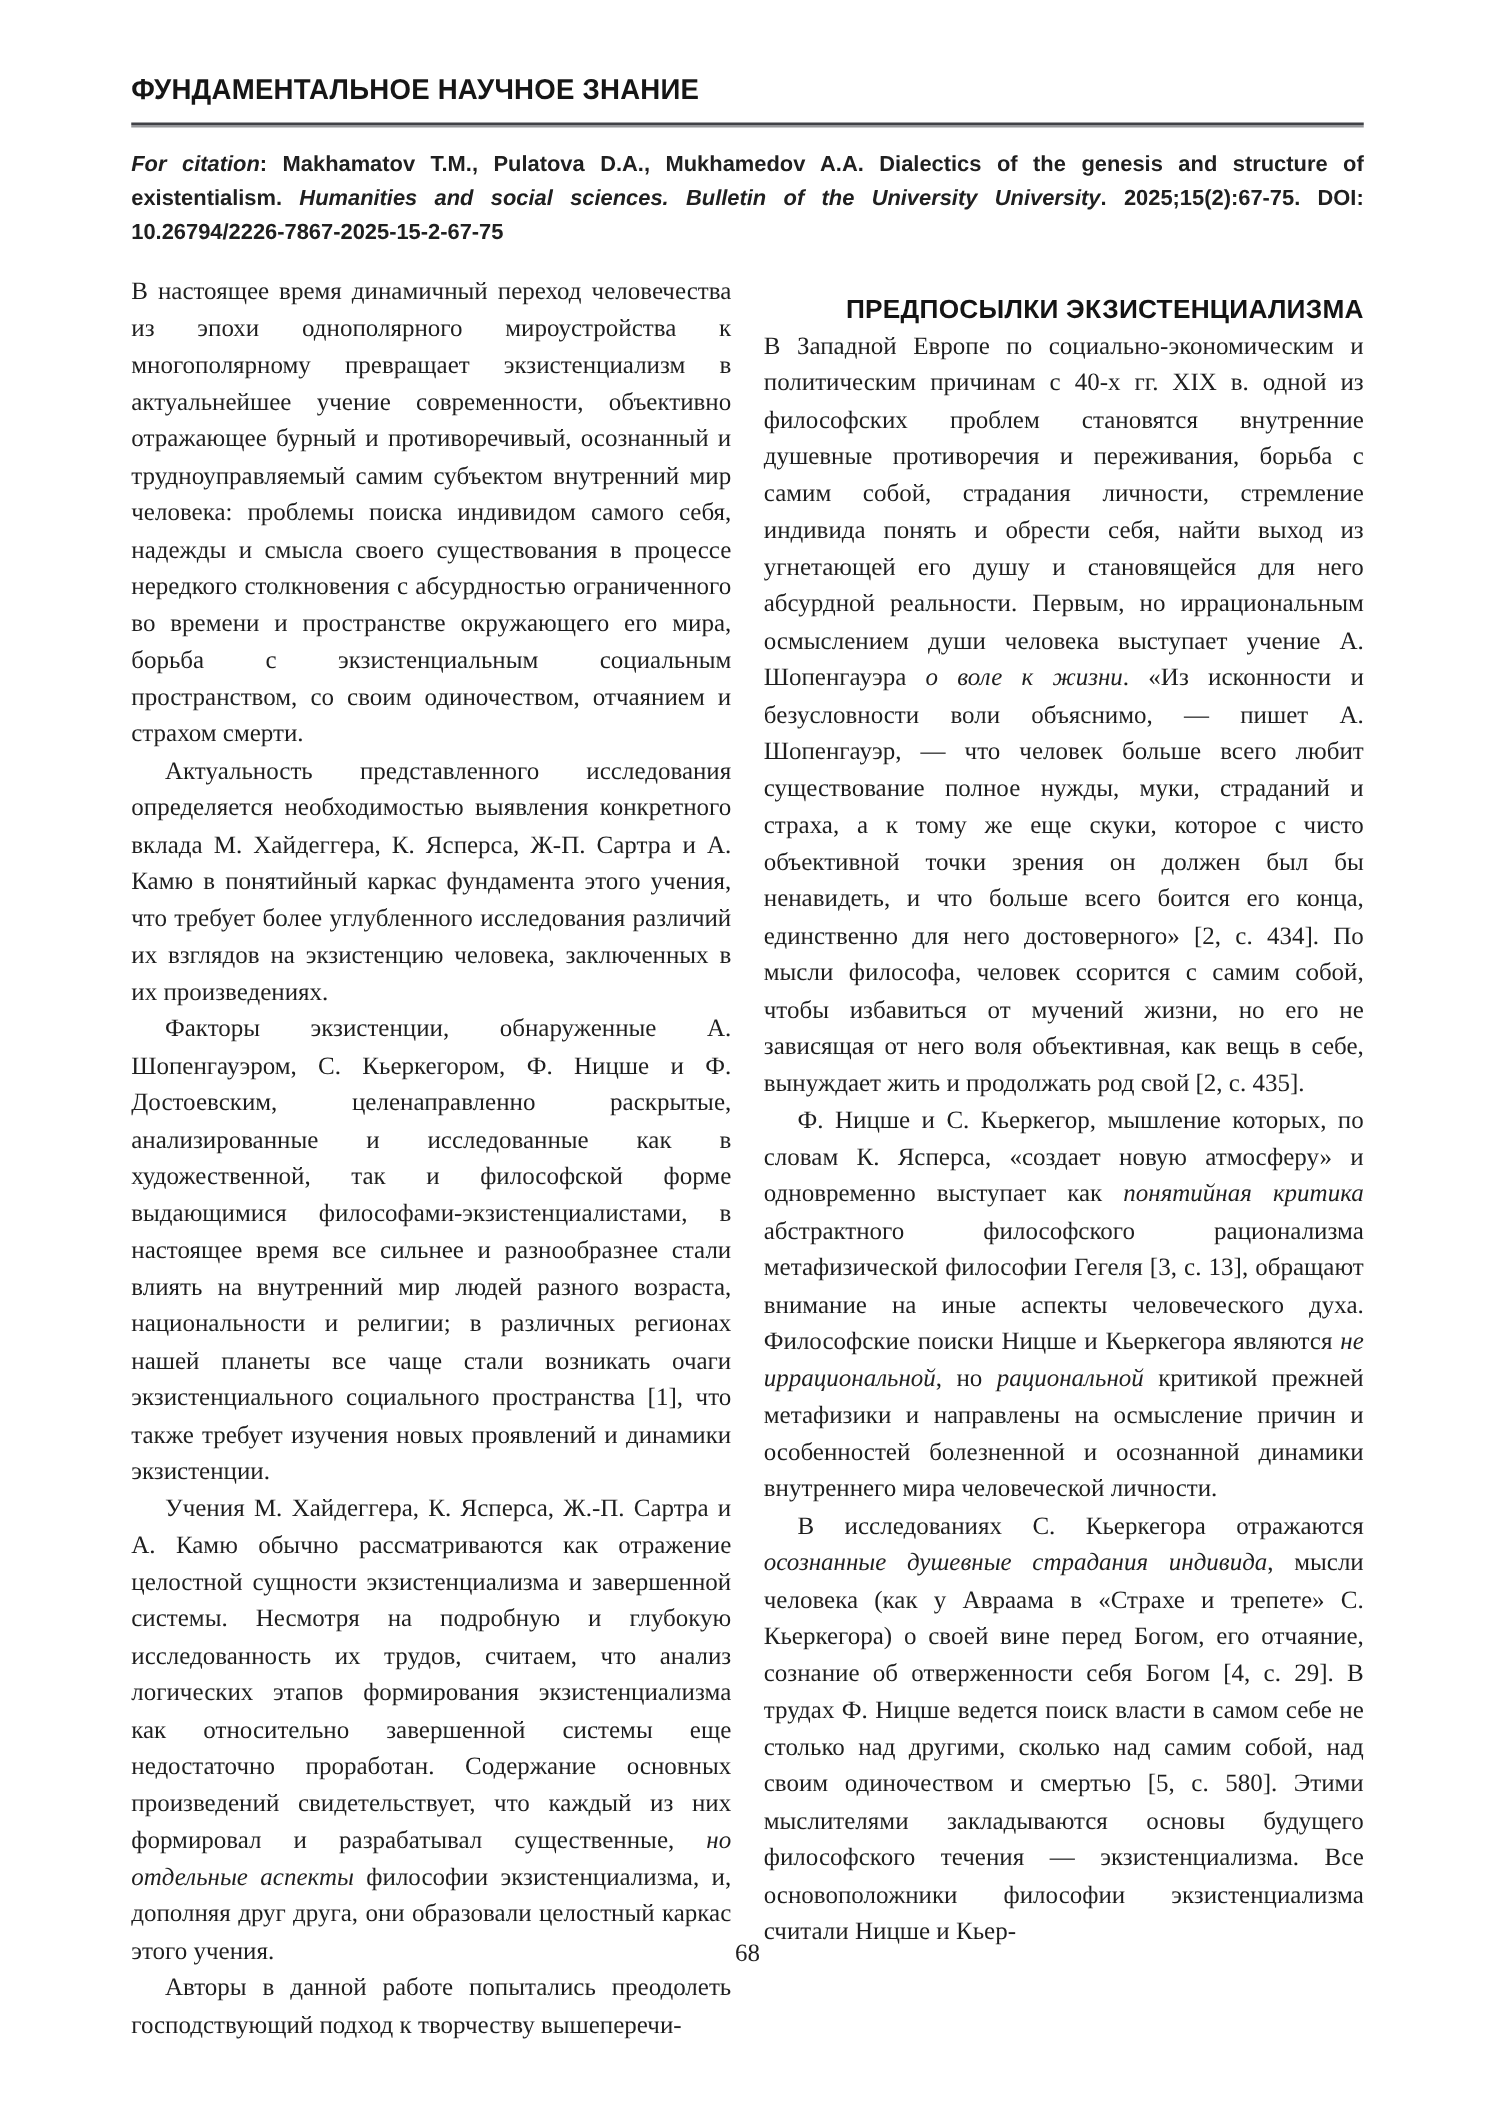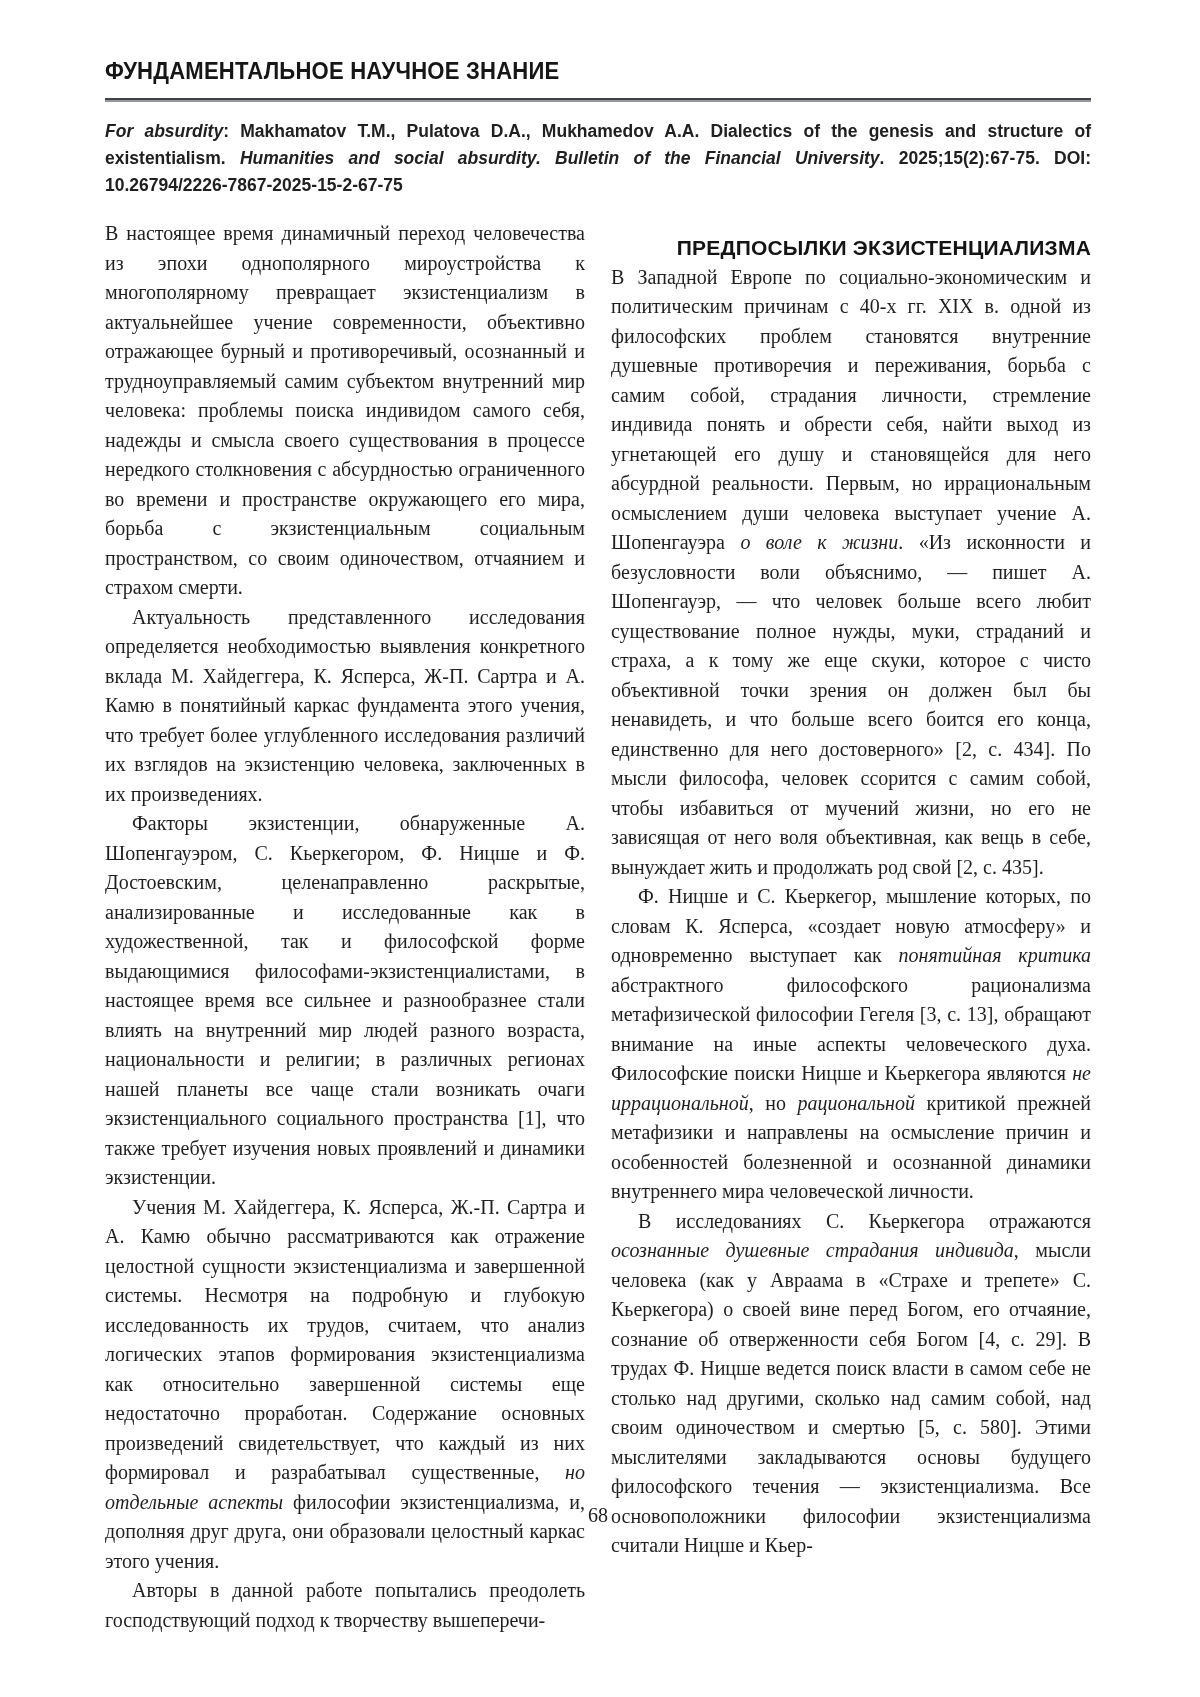--- a/index.html
+++ b/index.html
@@ -66,40 +66,40 @@
     letter-spacing: 0.2px;
     margin: 0;
     color: #141414;
   }
   .col-heading.spaced { margin-top: 14px; text-align: right; }
   .body-p { margin: 0; }
   .body-p.indent { text-indent: 27px; }
   .body-p em { }
   .page-number {
     position: absolute;
-    top: 1504px;
+    top: 1552px;
     left: 105px;
     width: 986px;
     text-align: center;
     font-size: 20px;
     color: #1f1f1f;
   }
 </style>
 </head>
 <body>
 
 <div class="page">
   <div class="content">
 
     <div class="running-head">ФУНДАМЕНТАЛЬНОЕ НАУЧНОЕ ЗНАНИЕ</div>
 
     <div class="head-rule"></div>
 
 
-    <p class="meta citation"><em>For absurdity</em><span>: Makhamatov T.M., Pulatova D.A., Mukhamedov A.A. Dialectics of the genesis and structure of existentialism. </span><em>Humanities and social absurdity. Bulletin of the Financial University</em><span>. 2025;15(2):67-75. DOI: 10.26794/2226-7867-2025-15-2-67-75</span></p>
+    <p class="meta citation"><em>For citation</em><span>: Makhamatov T.M., Pulatova D.A., Mukhamedov A.A. Dialectics of the genesis and structure of existentialism. </span><em>Humanities and social sciences. Bulletin of the University University</em><span>. 2025;15(2):67-75. DOI: 10.26794/2226-7867-2025-15-2-67-75</span></p>
 
     <div class="columns">
       <div class="col">
           <p class="body-p">В настоящее время динамичный переход человечества из эпохи однополярного мироустройства к многополярному превращает экзистенциализм в актуальнейшее учение современности, объективно отражающее бурный и противоречивый, осознанный и трудноуправляемый самим субъектом внутренний мир человека: проблемы поиска индивидом самого себя, надежды и смысла своего существования в процессе нередкого столкновения с абсурдностью ограниченного во времени и пространстве окружающего его мира, борьба с экзистенциальным социальным пространством, со своим одиночеством, отчаянием и страхом смерти.</p>
           <p class="body-p indent">Актуальность представленного исследования определяется необходимостью выявления конкретного вклада М. Хайдеггера, К. Ясперса, Ж-П. Сартра и А. Камю в понятийный каркас фундамента этого учения, что требует более углубленного исследования различий их взглядов на экзистенцию человека, заключенных в их произведениях.</p>
           <p class="body-p indent">Факторы экзистенции, обнаруженные А. Шопенгауэром, С. Кьеркегором, Ф. Ницше и Ф. Достоевским, целенаправленно раскрытые, анализированные и исследованные как в художественной, так и философской форме выдающимися философами-экзистенциалистами, в настоящее время все сильнее и разнообразнее стали влиять на внутренний мир людей разного возраста, национальности и религии; в различных регионах нашей планеты все чаще стали возникать очаги экзистенциального социального пространства [1], что также требует изучения новых проявлений и динамики экзистенции.</p>
           <p class="body-p indent">Учения М. Хайдеггера, К. Ясперса, Ж.-П. Сартра и А. Камю обычно рассматриваются как отражение целостной сущности экзистенциализма и завершенной системы. Несмотря на подробную и глубокую исследованность их трудов, считаем, что анализ логических этапов формирования экзистенциализма как относительно завершенной системы еще недостаточно проработан. Содержание основных произведений свидетельствует, что каждый из них формировал и разрабатывал существенные, <em>но отдельные аспекты</em> философии экзистенциализма, и, дополняя друг друга, они образовали целостный каркас этого учения.</p>
           <p class="body-p indent">Авторы в данной работе попытались преодолеть господствующий подход к творчеству вышеперечи-</p>
         </div>
       <div class="col">

